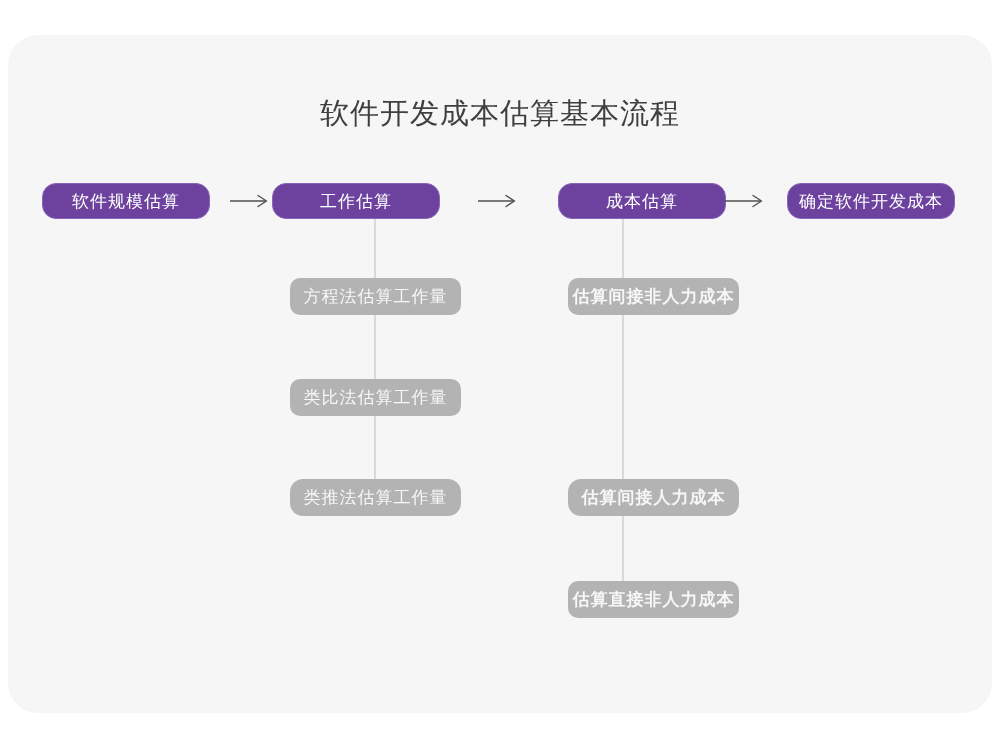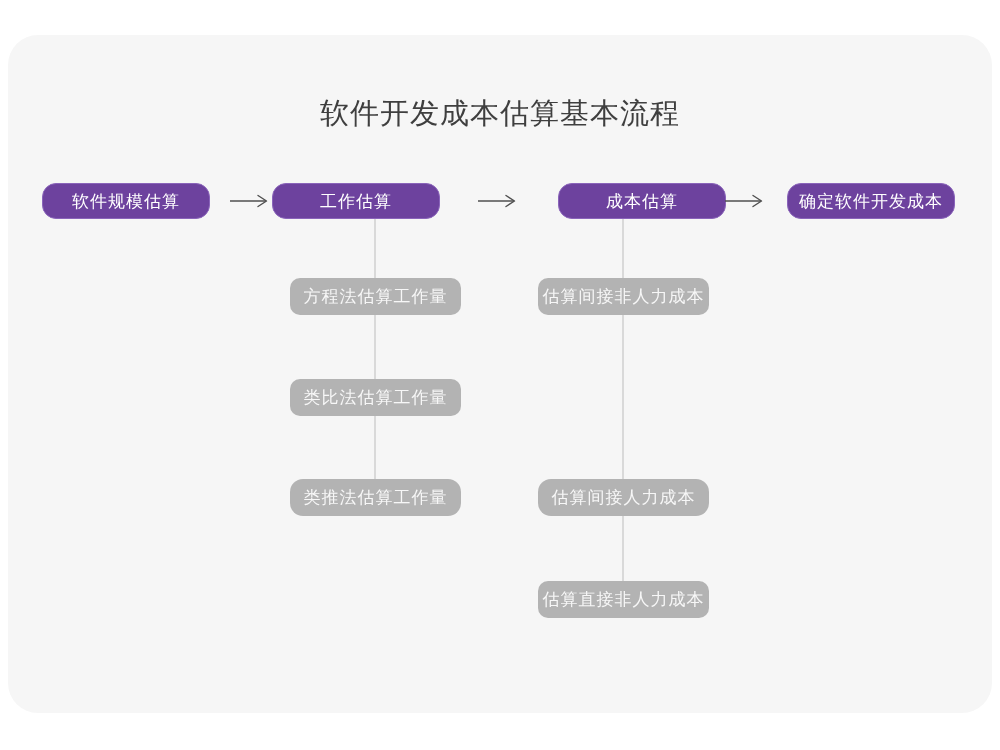--- a/index.html
+++ b/index.html
@@ -78,21 +78,21 @@
     border-radius: 10px;
     color: #f7f7f7;
     font-size: 17px;
     letter-spacing: 1px;
     display: flex;
     align-items: center;
     justify-content: center;
     z-index: 1;
   }
   .col-work { left: 290px; }
-  .col-cost { left: 538px; }
+  .col-cost { left: 568px; font-weight: bold; }
   .row1 { top: 278px; }
   .row2 { top: 379px; }
   .row3 { top: 479px; border-radius: 13px; }
   .row4 { top: 581px; }
 </style>
 </head>
 <body>
 
 <div class="canvas">
 

